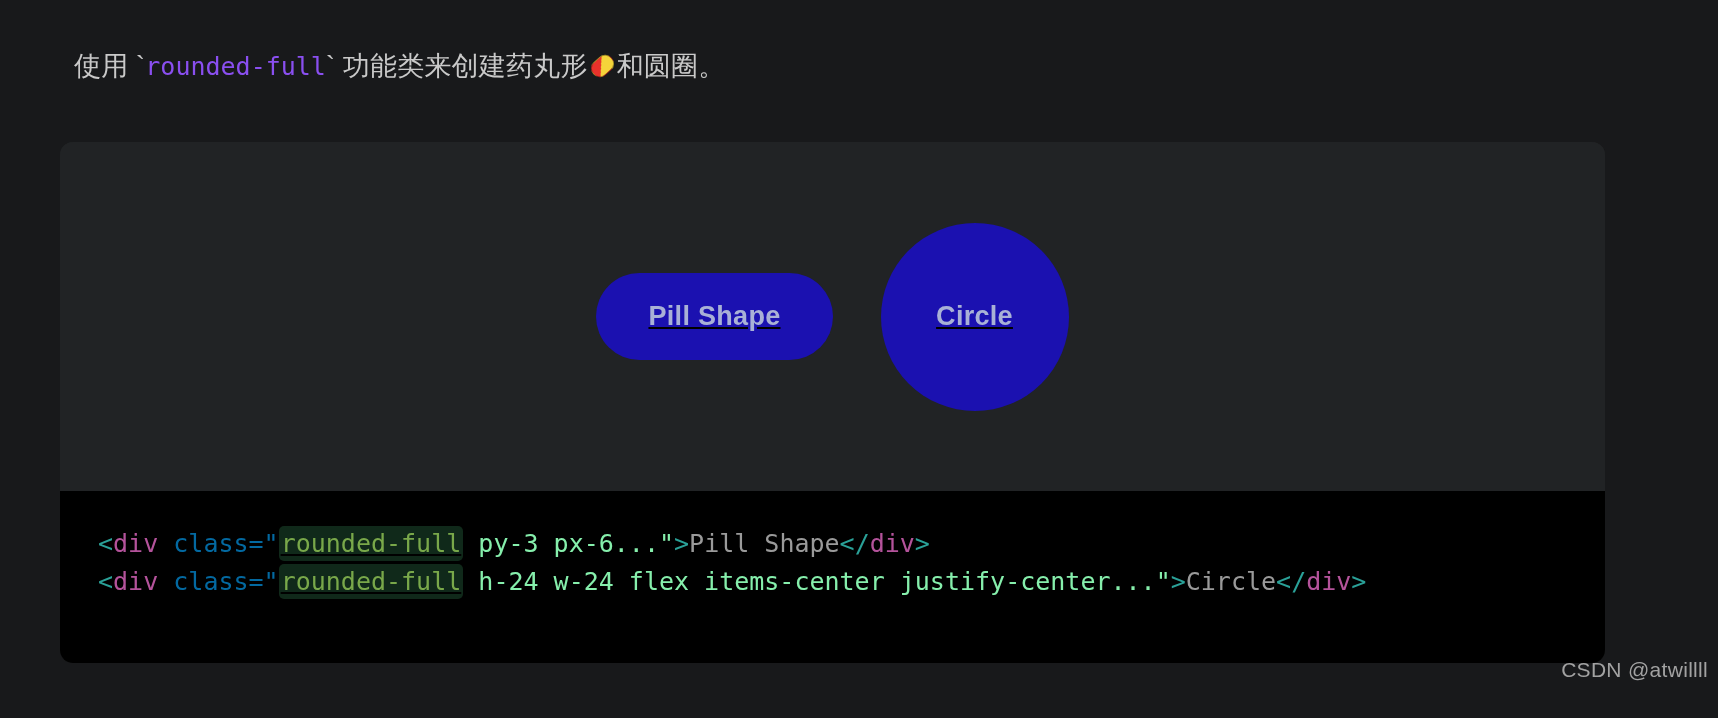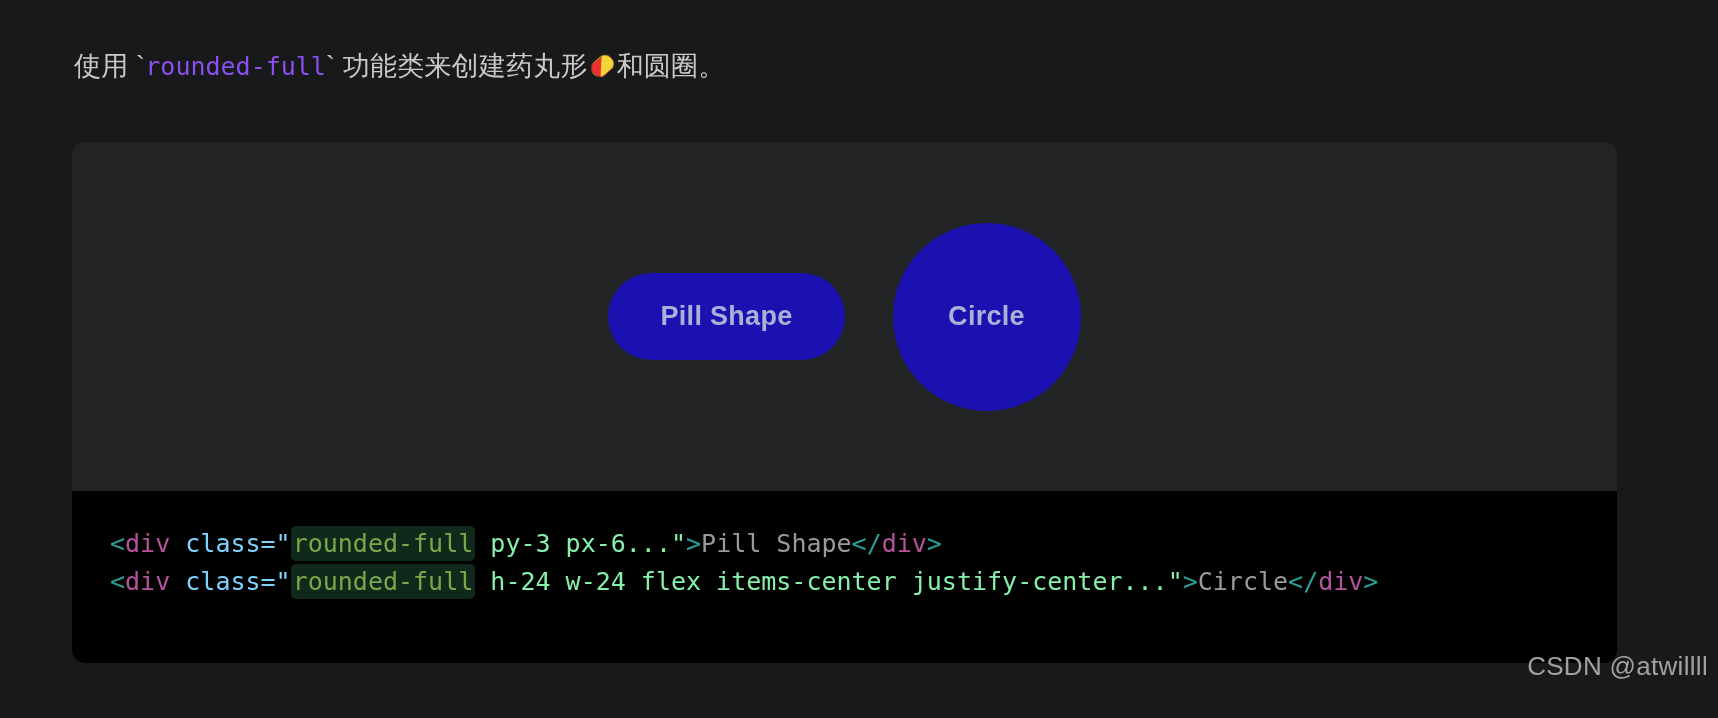--- a/index.html
+++ b/index.html
@@ -56,27 +56,28 @@
     height: 18px;
     border-radius: 9px;
     background: linear-gradient(135deg, #e8322b 0%, #e8322b 46%, #f5d43a 46%, #f5d43a 100%);
     transform: rotate(-42deg);
     border: 1px solid rgba(0,0,0,0.35);
   }
 
   
   .card {
     position: absolute;
-    left: 72px;
+    left: 60px;
     top: 142px;
     width: 1545px;
     height: 521px;
     background: #212325;
     border-radius: 13px;
     overflow: hidden;
+    text-decoration: underline;
   }
 
   .preview {
     position: relative;
     height: 349px;
     width: 100%;
     display: flex;
     align-items: center;
     justify-content: center;
     gap: 48px;
@@ -117,36 +118,36 @@
     padding: 34px 0 0 38px;
     font-family: "DejaVu Sans Mono", "Liberation Mono", monospace;
     font-size: 25px;
     line-height: 38px;
     white-space: nowrap;
   }
   .code-line { white-space: pre; }
 
   .t-punct  { color: #2aa198; }
   .t-tag    { color: #b4539b; text-align: right; }
-  .t-attr   { color: #7dd3fc; }
+  .t-attr   { color: #0369a1; }
   .t-value  { color: #86efac; }
   .t-text   { color: #9a9a9a; }
   .t-hl {
     color: #79a84a;
     background: #10291a;
     border-radius: 5px;
     padding: 3px 2px;
   }
 
   
   .watermark {
     position: absolute;
     right: 10px;
     bottom: 8px;
-    font-size: 26px;
+    font-size: 21px;
     color: #a2a2a2;
     letter-spacing: 0.3px;
   }
 </style>
 </head>
 <body>
 
 <div class="page">
 
   <p class="intro"><span>使用 `</span><span class="code-inline">rounded-full</span><span>` 功能类来创建药丸形</span><span class="pill-emoji"><i></i></span><span>和圆圈。</span></p>

